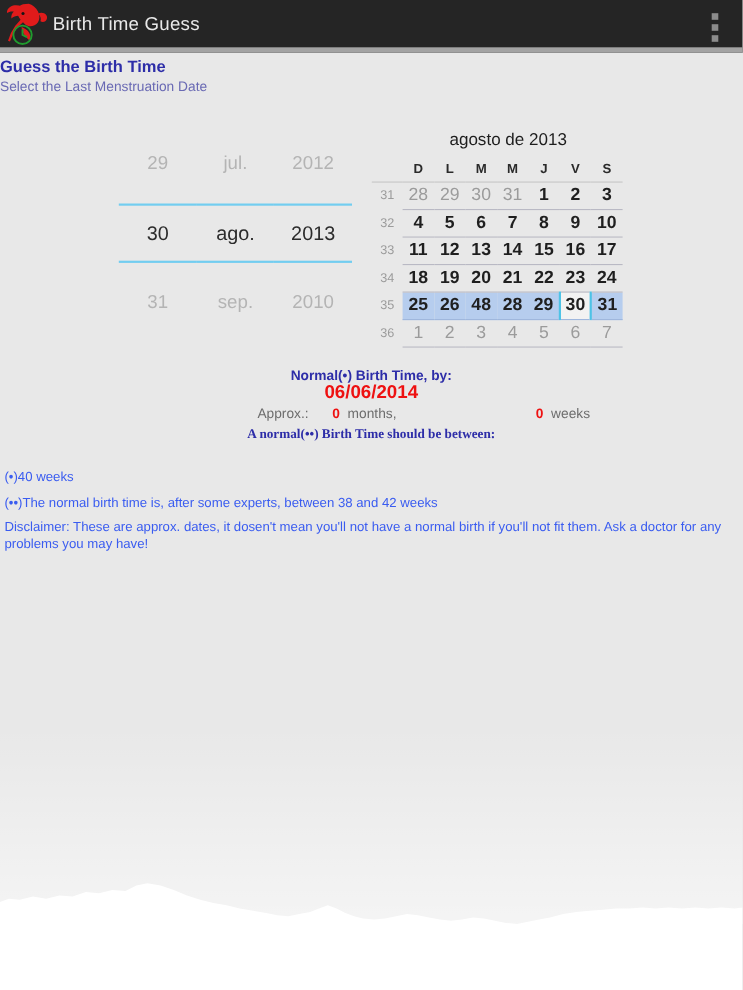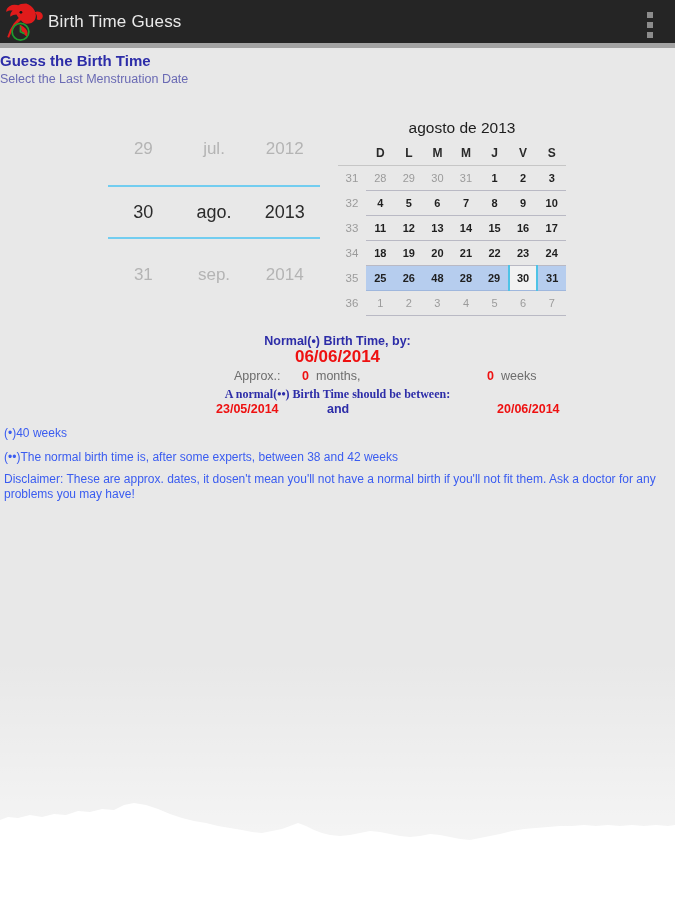--- a/index.html
+++ b/index.html
@@ -136,21 +136,21 @@
   }
   .cal-table {
     width: 100%;
     border-collapse: collapse;
     table-layout: fixed;
   }
   .cal-table td, .cal-table th {
     padding: 0;
     margin: 0;
     text-align: center;
-    font-size: 11px;
+    font-size: 16px;
     height: 24px;
     font-weight: bold;
     color: #1f1f1f;
   }
   .cal-table th {
     font-weight: bold;
     font-size: 12px;
     color: #2a2a2a;
     height: 24px;
   }
@@ -305,21 +305,21 @@
     <div class="spin-mid-wrap">
       <div class="spin-val">ago.</div>
     </div>
     <div class="spin-val">sep.</div>
   </div>
   <div class="spin-col">
     <div class="spin-val">2012</div>
     <div class="spin-mid-wrap">
       <div class="spin-val">2013</div>
     </div>
-    <div class="spin-val">2014</div>
+    <div class="spin-val">2010</div>
   </div>
 </div>
 
 <div class="calendar">
   <div class="cal-month">agosto de 2013</div>
   <table class="cal-table">
     <thead>
       <tr class="cal-head-row">
         <th class="wk-head"></th>
       <th>D</th>
@@ -400,25 +400,20 @@
   <div class="r-label">Normal(•) Birth Time, by:</div>
   <div class="r-date-big">06/06/2014</div>
   <div class="r-approx">
     <span class="ap-lbl">Approx.:</span>
     <span class="ap-mo">0</span>
     <span class="ap-mot">months,</span>
     <span class="ap-wk">0</span>
     <span class="ap-wkt">weeks</span>
   </div>
   <div class="r-between">A normal(••) Birth Time should be between:</div>
-  <div class="r-range">
-    <span class="rg-from">23/05/2014</span>
-    <span class="rg-and">and</span>
-    <span class="rg-to">20/06/2014</span>
-  </div>
 </div>
 
 <div class="notes">
   <p>(•)40 weeks</p>
   <p>(••)The normal birth time is, after some experts, between 38 and 42 weeks</p>
   <p class="last">Disclaimer: These are approx. dates, it dosen't mean you'll not have a normal birth if you'll not fit them. Ask a doctor for any problems you may have!</p>
 </div>
 
 <div class="page-fade"></div>
 

